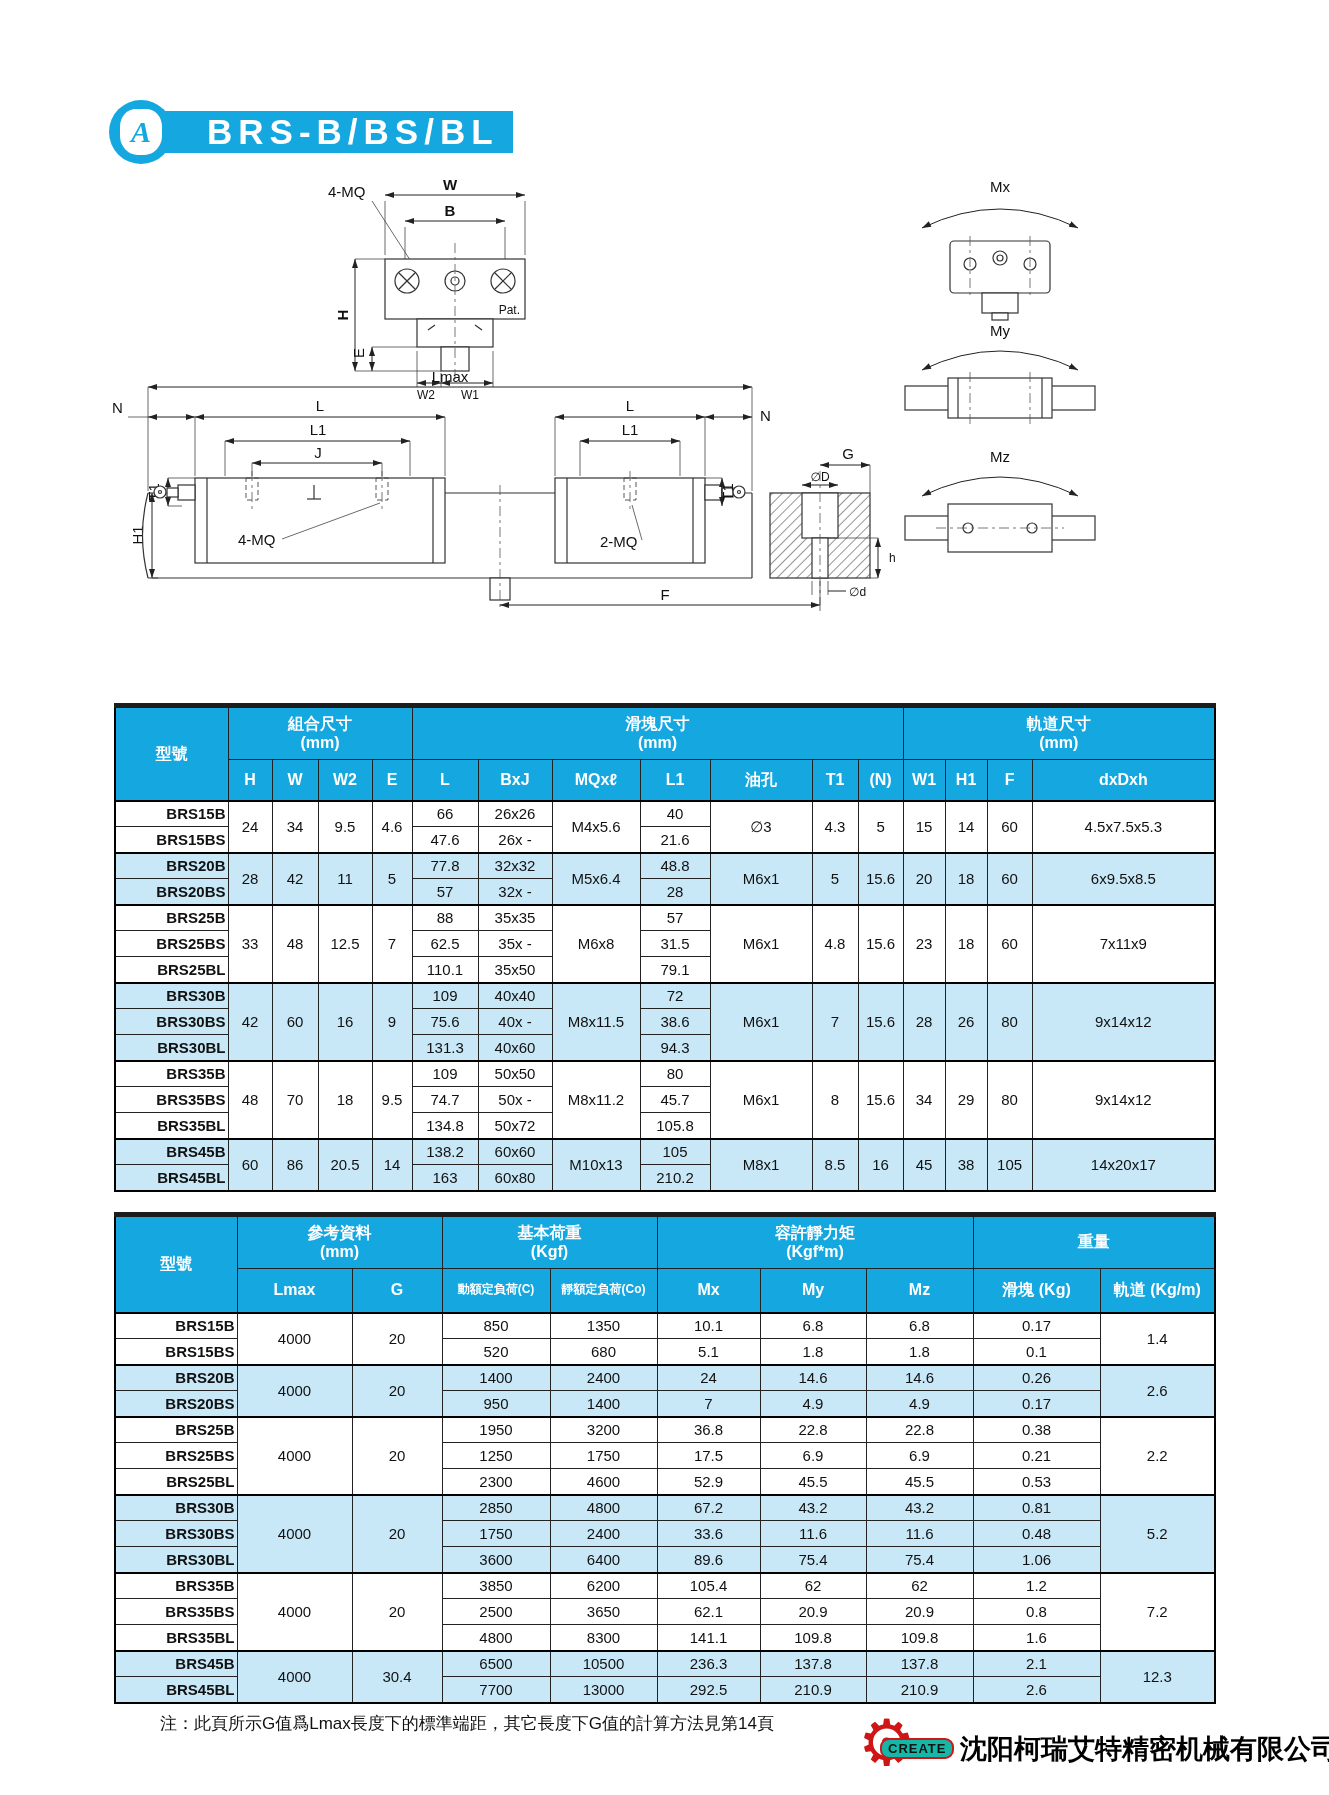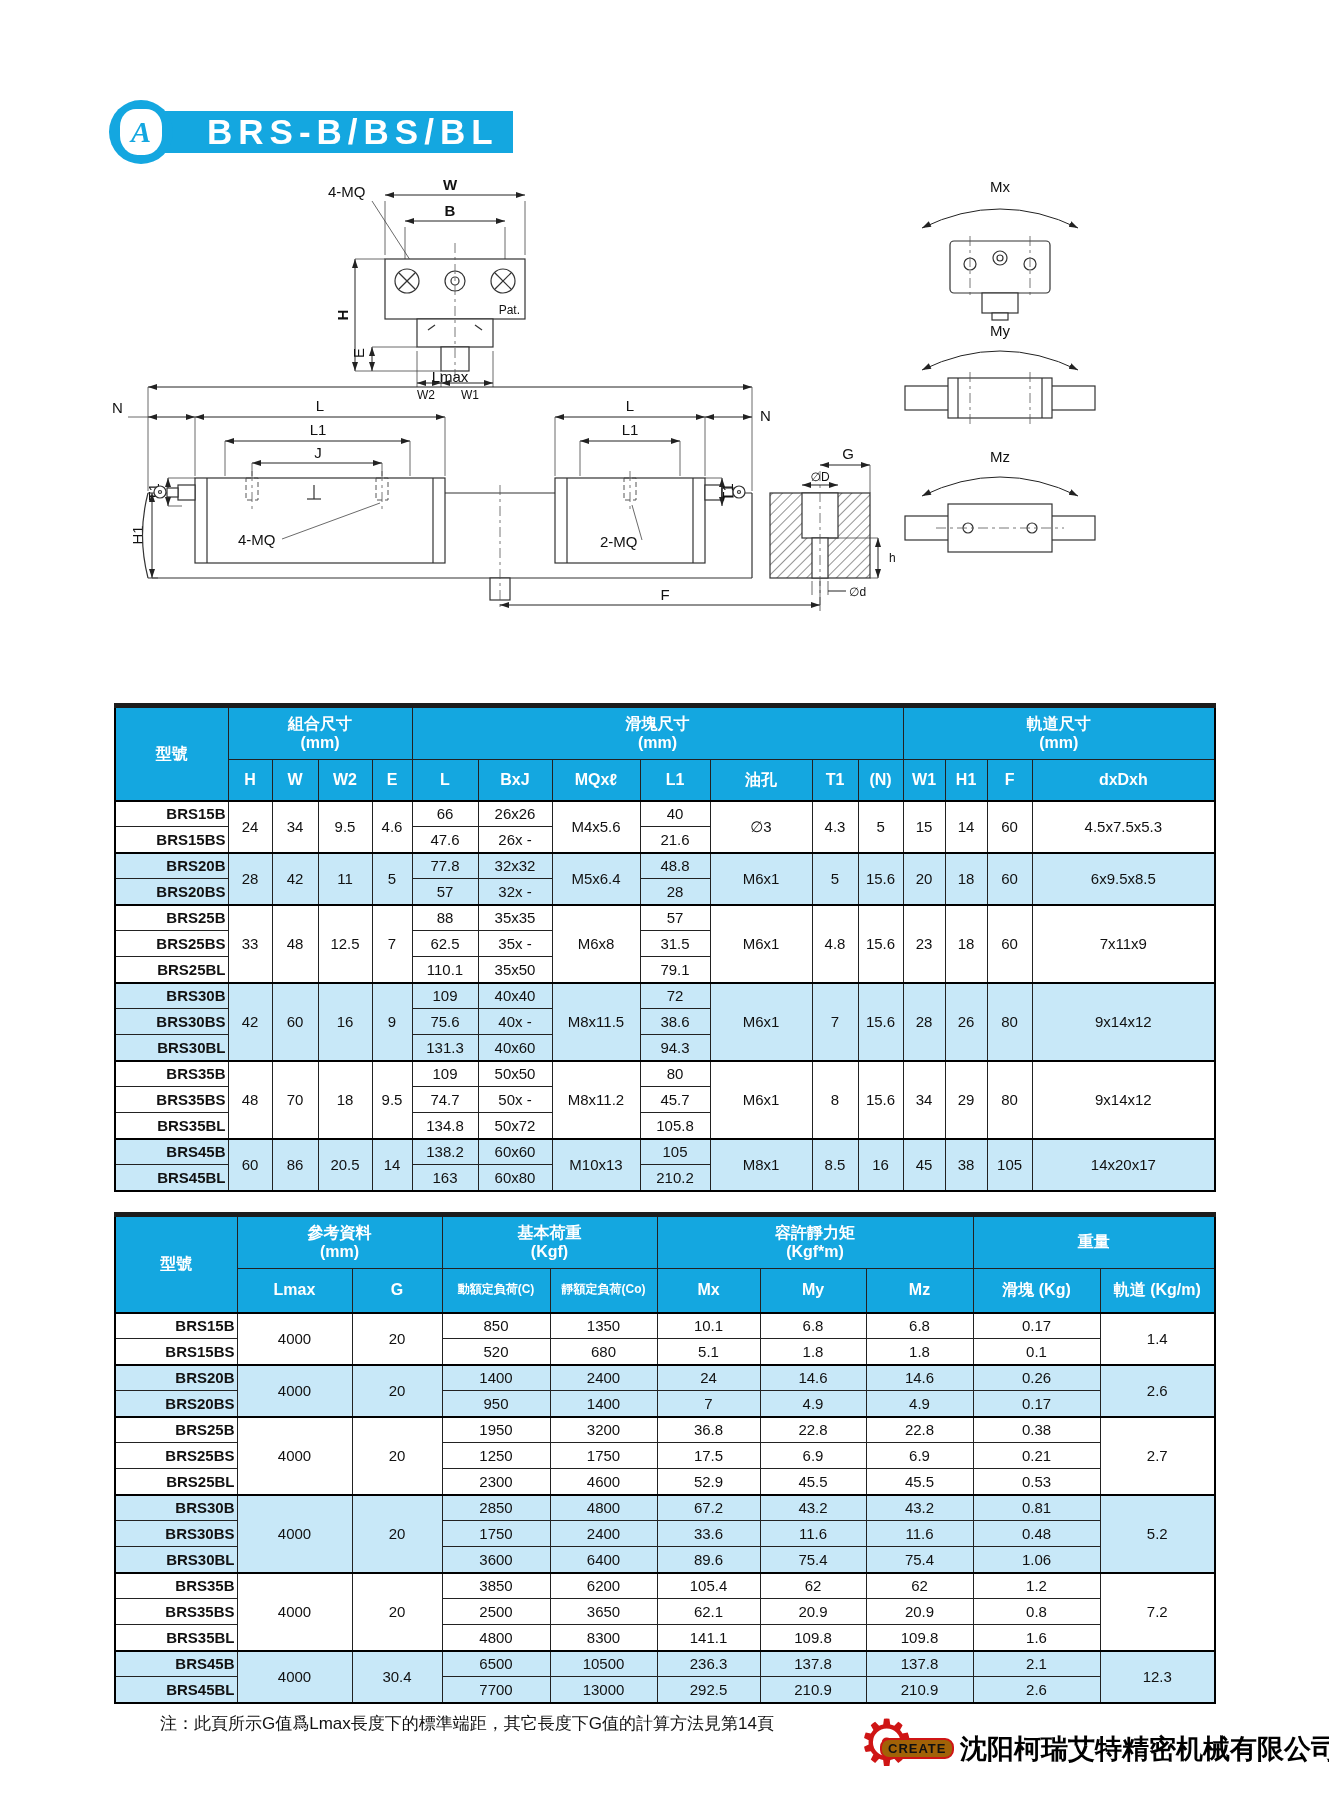--- a/index.html
+++ b/index.html
@@ -44,21 +44,21 @@
   .dtable tbody tr.gs td{border-top:2.5px solid #000;}
   .dtable tbody tr.sh td{background:var(--shade);}
   .dtable td.model{font-weight:bold;text-align:right;padding-left:30px;white-space:nowrap;}
   #table1{left:114px;top:703px;width:1101px;}
   #table2{left:114px;top:1212px;width:1101px;}
   
   #footnote{position:absolute;left:150px;top:1712px;font-size:17px;color:#111;margin-left:10px;}
   #company{position:absolute;left:858px;top:1716px;display:flex;align-items:center;gap:10px;}
   #gearlogo{position:relative;width:92px;height:66px;}
   #gearlogo .gear{position:absolute;left:0;top:-6px;font-size:64px;line-height:66px;color:#cf1515;}
-  #gearlogo .wordbox{position:absolute;left:22px;top:22px;background:#a16207;border:2px solid #cf1515;
+  #gearlogo .wordbox{position:absolute;left:22px;top:22px;background:#14b8a6;border:2px solid #cf1515;
     border-radius:9px;padding:1px 6px;font-size:13px;font-weight:bold;letter-spacing:1px;color:#111;}
   #company .cname{font-size:27px;font-weight:bold;white-space:nowrap;color:#000;}
 </style>
 </head>
 <body>
 
 <div id="logo">
   <div class="crest">
     <span>A</span>
   </div>
@@ -552,21 +552,21 @@
       <tr class="gs">
         <td class="model">BRS25B</td>
         <td rowspan="3">4000</td>
         <td rowspan="3">20</td>
         <td>1950</td>
         <td>3200</td>
         <td>36.8</td>
         <td>22.8</td>
         <td>22.8</td>
         <td>0.38</td>
-        <td rowspan="3">2.7</td>
+        <td rowspan="3">2.2</td>
       </tr>
       <tr class="">
         <td class="model">BRS25BS</td>
         <td>1250</td>
         <td>1750</td>
         <td>17.5</td>
         <td>6.9</td>
         <td>6.9</td>
         <td>0.21</td>
       </tr>

